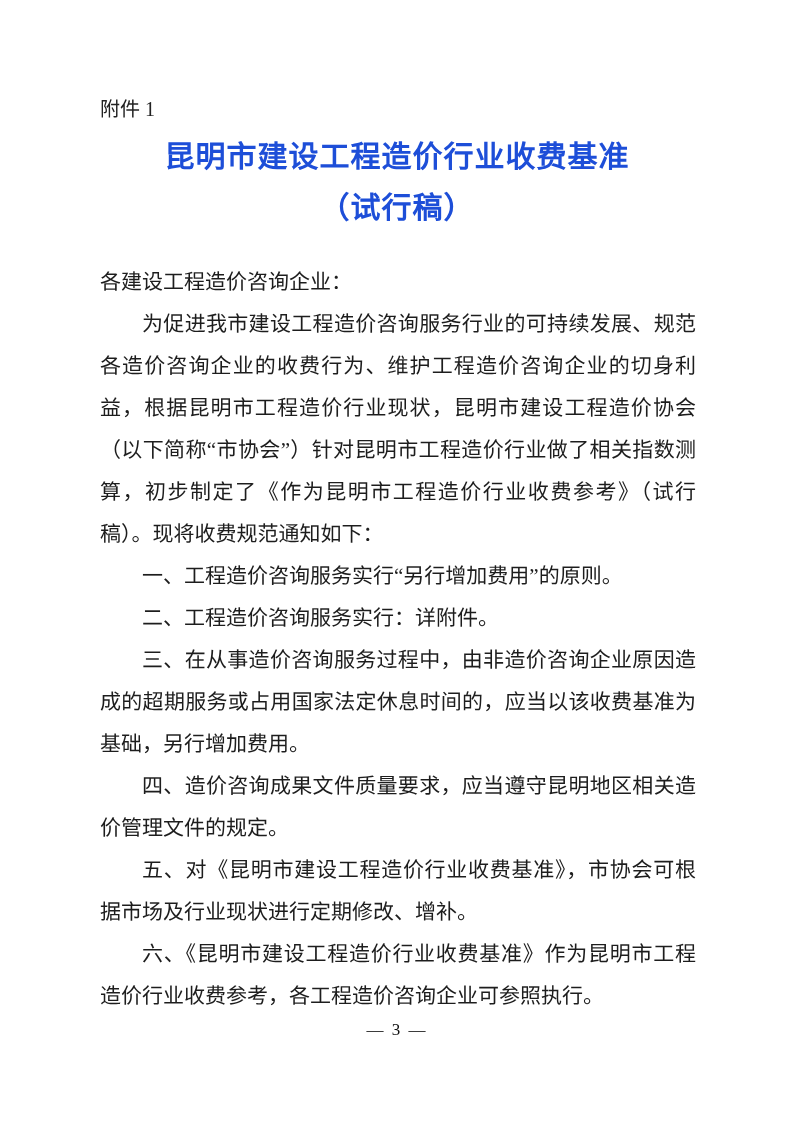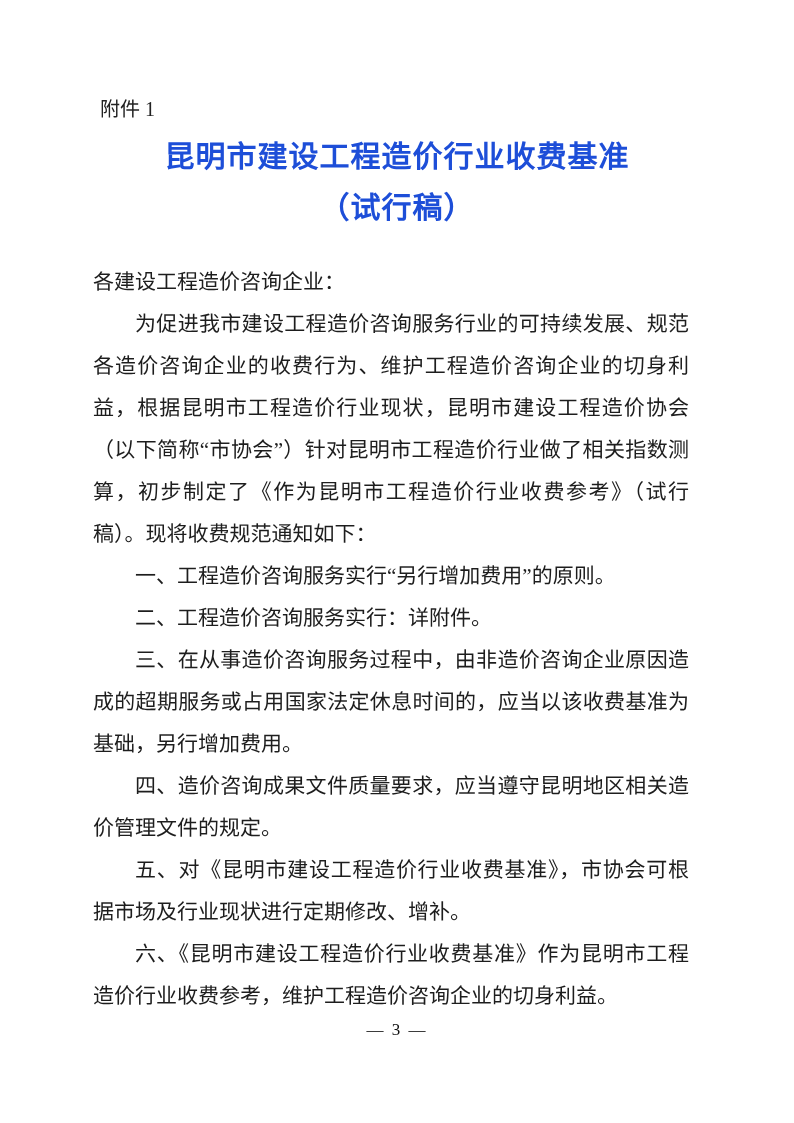--- a/index.html
+++ b/index.html
@@ -35,21 +35,21 @@
     font-weight: 700;
     color: #1d4ed8;
   }
   .title-line {
     font-size: 30px;
     line-height: 51px;
     letter-spacing: 1px;
   }
   .content {
     position: absolute;
-    left: 93px;
+    left: 100px;
     top: 261px;
     width: 596px;
     font-size: 21px;
     line-height: 42px;
     text-align: justify;
     text-justify: inter-ideograph;
     color: #1d1d1d;
   }
   .content p {
     margin: 0;
@@ -84,18 +84,18 @@
   </div>
 
   <div class="content">
     <p class="salutation">各建设工程造价咨询企业：</p>
     <p>为促进我市建设工程造价咨询服务行业的可持续发展、规范各造价咨询企业的收费行为、维护工程造价咨询企业的切身利益，根据昆明市工程造价行业现状，昆明市建设工程造价协会（以下简称“市协会”）针对昆明市工程造价行业做了相关指数测算，初步制定了《作为昆明市工程造价行业收费参考》（试行稿）。现将收费规范通知如下：</p>
     <p>一、工程造价咨询服务实行“另行增加费用”的原则。</p>
     <p>二、工程造价咨询服务实行：详附件。</p>
     <p>三、在从事造价咨询服务过程中，由非造价咨询企业原因造成的超期服务或占用国家法定休息时间的，应当以该收费基准为基础，另行增加费用。</p>
     <p>四、造价咨询成果文件质量要求，应当遵守昆明地区相关造价管理文件的规定。</p>
     <p>五、对《昆明市建设工程造价行业收费基准》，市协会可根据市场及行业现状进行定期修改、增补。</p>
-    <p>六、《昆明市建设工程造价行业收费基准》作为昆明市工程造价行业收费参考，维护工程造价咨询企业的切身利益。</p>
+    <p>六、《昆明市建设工程造价行业收费基准》作为昆明市工程造价行业收费参考，各工程造价咨询企业可参照执行。</p>
   </div>
 
   <div class="footer">— 3 —</div>
 
 </div>
 
 </body></html>

